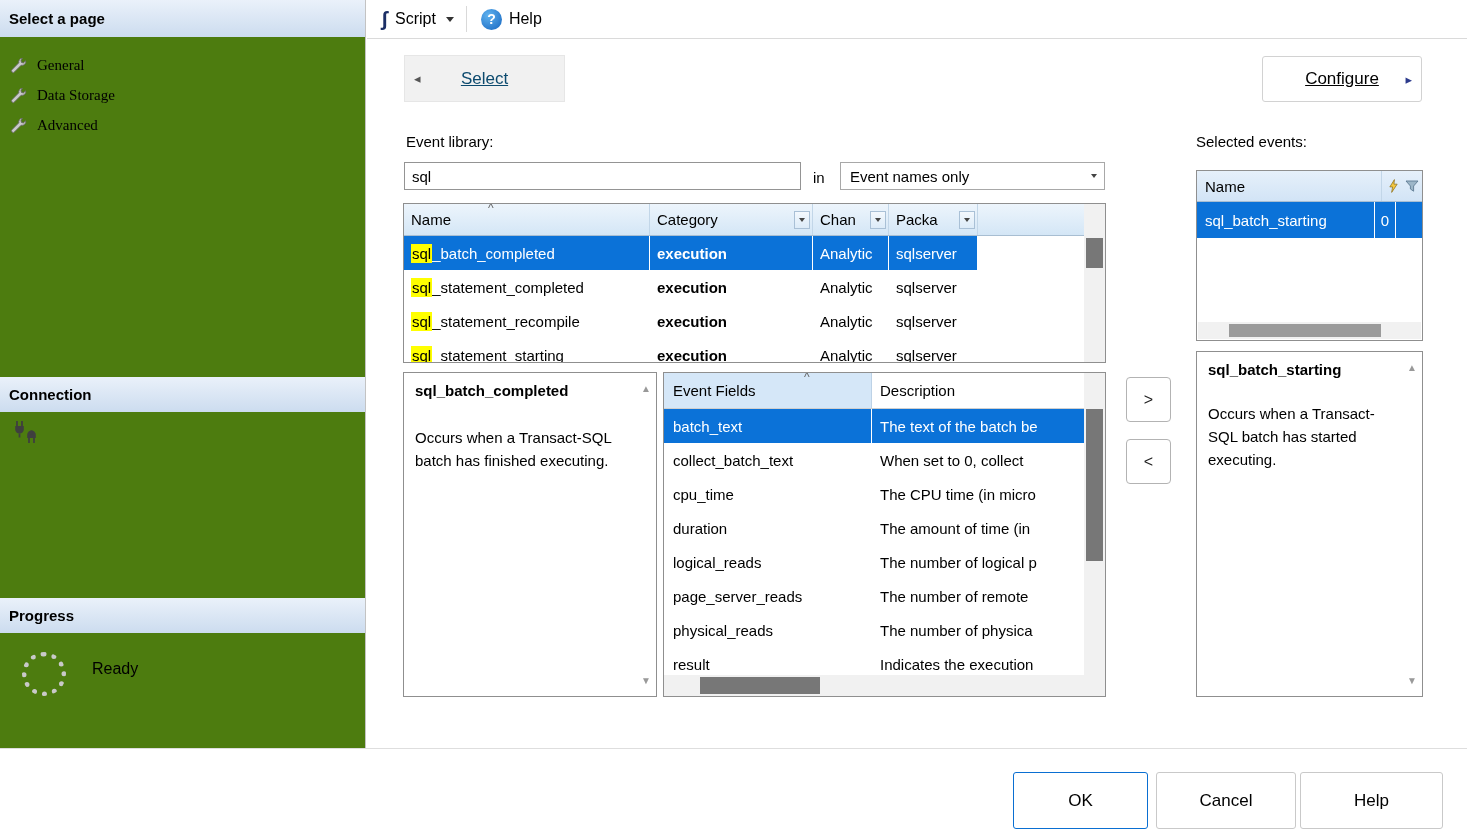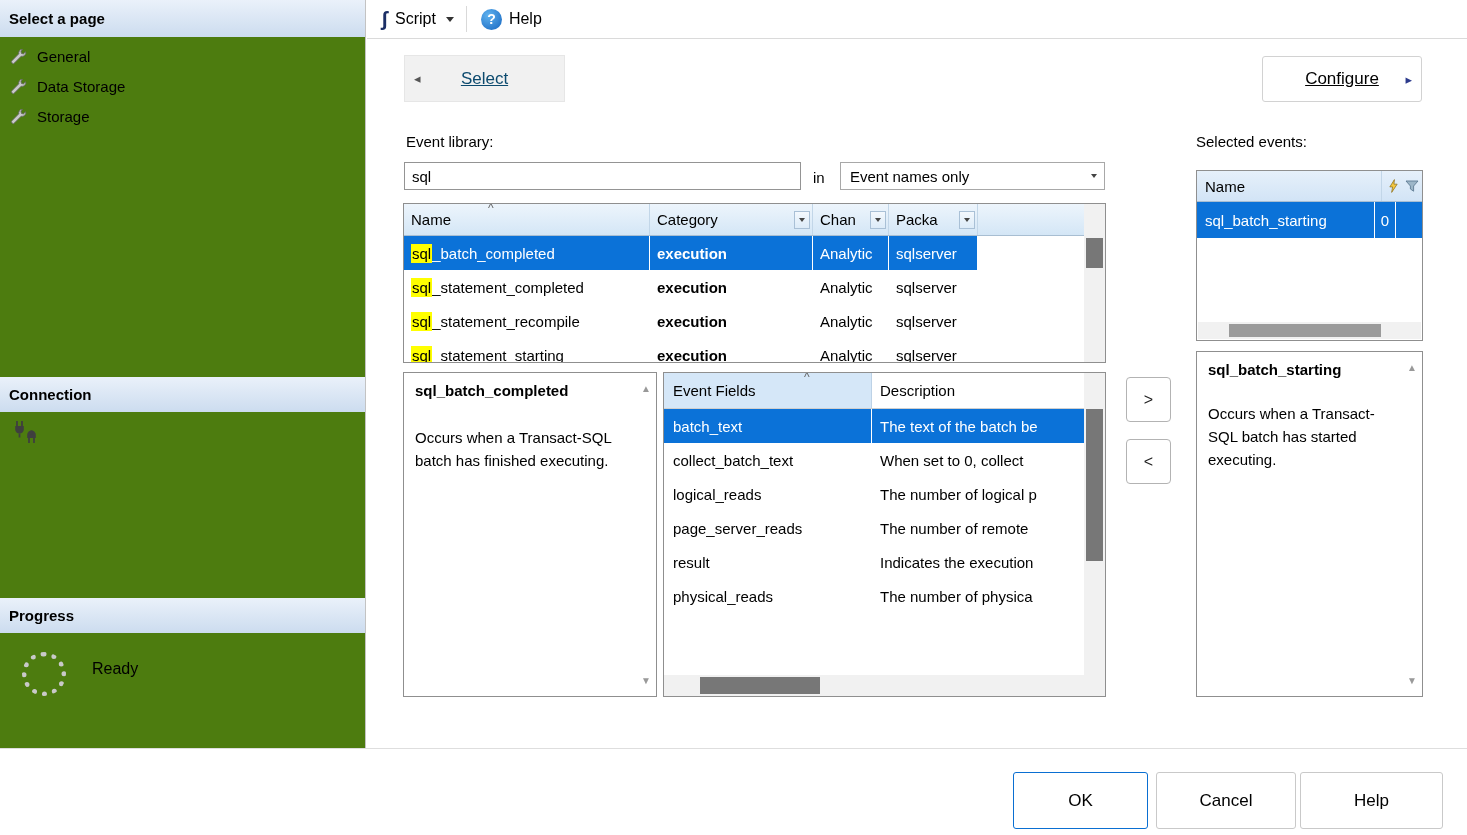--- a/index.html
+++ b/index.html
@@ -6,21 +6,21 @@
   html,body{width:1467px;height:835px;}
   body{font-family:"Liberation Sans",sans-serif;font-size:15px;color:#000;background:#fff;position:relative;overflow:hidden;cursor:default;}
   #root{position:absolute;width:1467px;height:835px;background:#fff;}
 
   
   .sidebar{position:absolute;left:0;top:0;width:366px;height:748px;border-right:1px solid #c3c3c3;background:#4d7c0f;}
   .side-header{position:absolute;left:0;width:100%;height:35px;background:linear-gradient(180deg,#eaf1fa,#ccdcef);display:flex;align-items:center;padding-left:9px;font-weight:bold;font-size:15px;}
   .sh-top{top:0;height:37px;}
   .sh-conn{top:377px;}
   .sh-prog{top:598px;text-align:right;}
-  .page-list{position:absolute;top:41px;left:0;width:100%;}
+  .page-list{position:absolute;top:50px;left:0;width:100%;font-family:Liberation Serif, serif;}
   .page-item{display:flex;align-items:center;gap:9px;height:30px;padding-left:9px;font-size:15px;}
   .pg-ic{width:19px;height:19px;flex:0 0 19px;}
   .conn-body{position:absolute;top:420px;left:12px;}
   .prog-body{position:absolute;top:640px;left:0;width:100%;height:100px;}
   .spinner{position:absolute;left:22px;top:12px;width:44px;height:44px;border:5px dotted #c9c9c9;border-radius:50%;}
   .ready{position:absolute;left:92px;top:20px;font-size:16px;}
 
   
   .toolbar{position:absolute;left:367px;top:0;width:1100px;height:39px;border-bottom:1px solid #dadada;display:flex;align-items:center;padding-left:8px;background:#fff;}
   .tb-item{display:flex;align-items:center;gap:7px;height:30px;padding:0 6px;font-size:16px;}
@@ -147,21 +147,21 @@
         <div class="page-item">
           <svg class="pg-ic" viewBox="0 0 20 20">
             <path fill="#c9c9c9" stroke="#666" stroke-width="0.9" d="M14 2.5a3.8 3.8 0 0 0-3.7 4.7L3.4 14.1a1.8 1.8 0 1 0 2.5 2.5l6.9-6.9A3.8 3.8 0 0 0 17.5 5l-2.3 2.3-2.1-.5-.5-2.1z"></path>
           </svg>
           <span class="page-label">Data Storage</span>
         </div>
         <div class="page-item">
           <svg class="pg-ic" viewBox="0 0 20 20">
             <path fill="#c9c9c9" stroke="#666" stroke-width="0.9" d="M14 2.5a3.8 3.8 0 0 0-3.7 4.7L3.4 14.1a1.8 1.8 0 1 0 2.5 2.5l6.9-6.9A3.8 3.8 0 0 0 17.5 5l-2.3 2.3-2.1-.5-.5-2.1z"></path>
           </svg>
-          <span class="page-label">Storage</span>
+          <span class="page-label">Advanced</span>
         </div>
       </div>
 
     <div class="side-header sh-conn">
       <span>Connection</span>
     </div>
     <div class="conn-body">
       <svg viewBox="0 0 26 24" width="26" height="24">
         <g stroke="#3f3f3f" stroke-width="1.8" fill="none">
           <path d="M5 1v5"></path>
@@ -310,34 +310,42 @@
     <div id="field-rows">
         <div class="f-row sel">
           <div class="fc1">batch_text</div>
           <div class="fc2">The text of the batch be</div>
         </div>
         <div class="f-row">
           <div class="fc1">collect_batch_text</div>
           <div class="fc2">When set to 0, collect</div>
         </div>
         <div class="f-row">
+          <div class="fc1">cpu_time</div>
+          <div class="fc2">The CPU time (in micro</div>
+        </div>
+        <div class="f-row">
+          <div class="fc1">duration</div>
+          <div class="fc2">The amount of time (in</div>
+        </div>
+        <div class="f-row">
           <div class="fc1">logical_reads</div>
           <div class="fc2">The number of logical p</div>
         </div>
         <div class="f-row">
           <div class="fc1">page_server_reads</div>
           <div class="fc2">The number of remote</div>
         </div>
         <div class="f-row">
+          <div class="fc1">physical_reads</div>
+          <div class="fc2">The number of physica</div>
+        </div>
+        <div class="f-row">
           <div class="fc1">result</div>
           <div class="fc2">Indicates the execution</div>
-        </div>
-        <div class="f-row">
-          <div class="fc1">physical_reads</div>
-          <div class="fc2">The number of physica</div>
         </div>
       </div>
     <div class="vscroll">
       <div class="thumb f-thumb"></div>
     </div>
     <div class="hscroll">
       <div class="hthumb f-hthumb"></div>
     </div>
   </div>
 

